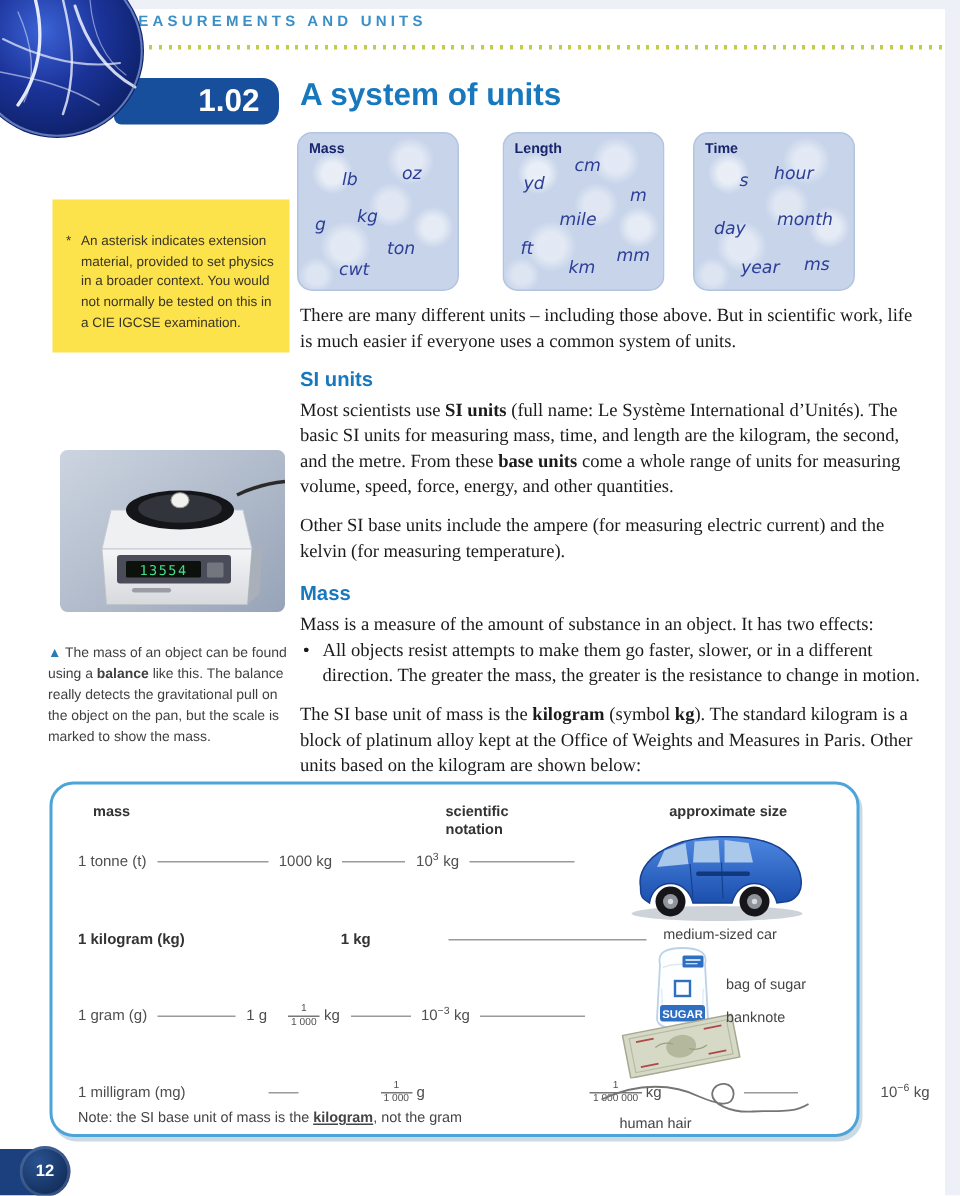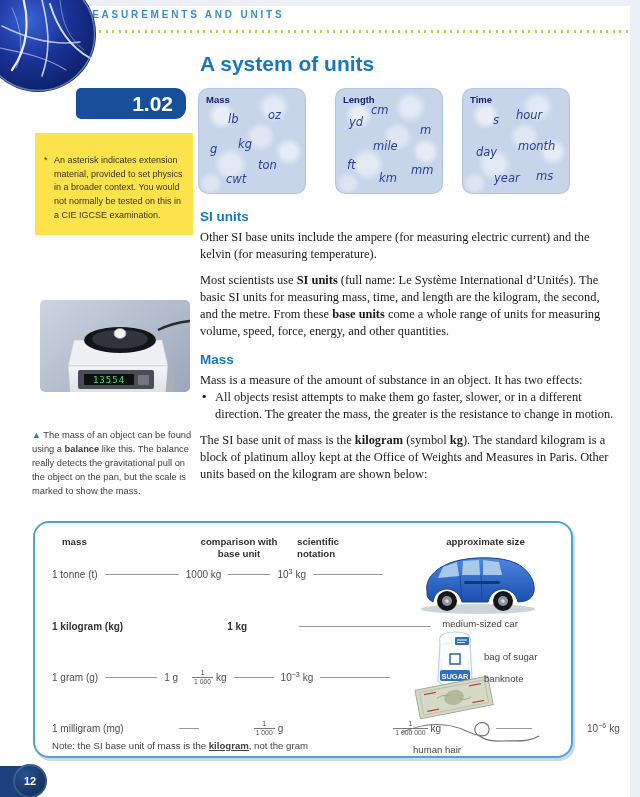--- a/index.html
+++ b/index.html
@@ -16,21 +16,21 @@
     position:absolute;left:81px;top:9px;font-size:10px;font-weight:bold;
     letter-spacing:2.8px;color:#3a8fc7;
   }
   .dotline{
     position:absolute;left:80px;top:30px;width:548px;height:3px;
     background:repeating-linear-gradient(90deg,#c3cc4a 0 2px,transparent 2px 6.5px);
   }
   .numbox{
     position:absolute;left:76px;top:52px;width:110px;height:31px;box-sizing:border-box;
     background:#174f9c;border-radius:5px 11px 11px 5px;color:#fff;font-weight:bold;
-    font-size:21px;line-height:31px;text-align:right;padding-right:13px;z-index:4;margin-top:36px;
+    font-size:21px;line-height:31px;text-align:right;padding-right:13px;z-index:4;
   }
   .pagetitle{
     position:absolute;left:200px;top:52px;font-size:21px;font-weight:bold;color:#1878be;
   }
 
   
   .ubox{
     position:absolute;top:88px;width:108px;height:106px;border-radius:10px;
     background:
       radial-gradient(circle at 22% 26%, rgba(255,255,255,.6) 0 7px, transparent 14px),
@@ -50,21 +50,21 @@
   }
   #ubox-mass{left:198px;}
   #ubox-length{left:335px;}
   #ubox-time{left:462px;}
   #ubox-mass .u:nth-child(1){left:30px;top:24px;}
   #ubox-mass .u:nth-child(2){left:70px;top:20px;}
   #ubox-mass .u:nth-child(3){left:12px;top:54px;}
   #ubox-mass .u:nth-child(4){left:40px;top:49px;}
   #ubox-mass .u:nth-child(5){left:60px;top:70px;}
   #ubox-mass .u:nth-child(6){left:28px;top:84px;}
-  #ubox-length .u:nth-child(1){left:36px;top:15px;text-align:center;}
+  #ubox-length .u:nth-child(1){left:48px;top:15px;text-align:center;}
   #ubox-length .u:nth-child(2){left:14px;top:27px;}
   #ubox-length .u:nth-child(3){left:85px;top:35px;}
   #ubox-length .u:nth-child(4){left:38px;top:51px;}
   #ubox-length .u:nth-child(5){left:12px;top:70px;}
   #ubox-length .u:nth-child(6){left:44px;top:83px;}
   #ubox-length .u:nth-child(7){left:76px;top:75px;}
   #ubox-time .u:nth-child(1){left:31px;top:25px;}
   #ubox-time .u:nth-child(2){left:54px;top:20px;}
   #ubox-time .u:nth-child(3){left:14px;top:57px;}
   #ubox-time .u:nth-child(4){left:56px;top:51px;}
@@ -97,21 +97,21 @@
   .b{font-weight:bold;}
   .u-line{font-weight:bold;text-decoration:underline;}
   ul.bullets{list-style:none;margin:0 0 9px 0;padding:0;}
   ul.bullets li{
     position:relative;padding-left:15px;margin:0;
     font-family:"Liberation Serif",serif;font-size:12.4px;line-height:17px;color:#1b1b1b;
   }
   ul.bullets li .dot{position:absolute;left:2px;top:0;}
 
   
-  .photo{position:absolute;left:40px;top:300px;width:150px;height:92px;border-radius:5px;overflow:hidden;}
+  .photo{position:absolute;left:40px;top:300px;width:150px;height:108px;border-radius:5px;overflow:hidden;}
   .caption{
     position:absolute;left:32px;top:429px;width:163px;
     font-size:9.3px;line-height:1.5;color:#3f3f3f;
   }
   .caption .arrow{color:#2b7cb3;font-size:9px;}
 
   
   .masstable{
     position:absolute;left:33px;top:521px;width:540px;height:237px;box-sizing:border-box;
     background:#fff;border:2px solid #4da4d9;border-radius:16px;
@@ -222,23 +222,24 @@
 </div>
 
 <div class="notebox">
   <div class="note-ast">
     <span class="mark">*</span>
     <span>An asterisk indicates extension material, provided to set physics in a broader context. You would not normally be tested on this in a CIE IGCSE examination.</span>
   </div>
 </div>
 
 <div class="maincol">
+  <p>There are many different units – including those above. But in scientific work, life is much easier if everyone uses a common system of units.</p>
   <h3>SI units</h3>
+  <p><span>Most scientists use </span><span class="b">SI units</span><span> (full name: Le Système International d’Unités). The basic SI units for measuring mass, time, and length are the kilogram, the second, and the metre. From these </span><span class="b">base units</span><span> come a whole range of units for measuring volume, speed, force, energy, and other quantities.</span></p>
   <p>Other SI base units include the ampere (for measuring electric current) and the kelvin (for measuring temperature).</p>
-  <p><span>Most scientists use </span><span class="b">SI units</span><span> (full name: Le Système International d’Unités). The basic SI units for measuring mass, time, and length are the kilogram, the second, and the metre. From these </span><span class="b">base units</span><span> come a whole range of units for measuring volume, speed, force, energy, and other quantities.</span></p>
   <h3>Mass</h3>
   <p style="margin-bottom:0;">Mass is a measure of the amount of substance in an object. It has two effects:</p>
   <ul class="bullets">
     <li>
       <span class="dot">•</span>
     </li>
     <li>
       <span class="dot">•</span>
       <span>All objects resist attempts to make them go faster, slower, or in a different direction. The greater the mass, the greater is the resistance to change in motion.</span>
     </li>
@@ -272,24 +273,20 @@
     <rect x="98" y="75" width="11" height="10" rx="1" fill="#73767f"></rect>
     <rect x="48" y="92" width="26" height="3" rx="1.5" fill="#9a9da4"></rect>
   </svg>
 </div>
 <div class="caption">
   <span class="arrow">▲</span><span><span> The mass of an object can be found using a </span><span class="b">balance</span><span> like this. The balance really detects the gravitational pull on the object on the pan, but the scale is marked to show the mass.</span></span>
 </div>
 
 <div class="masstable">
   <div class="th th-mass">mass</div>
-  <div class="th th-comp">
-    <div>comparison with</div>
-    <div>base unit</div>
-  </div>
   <div class="th th-sci">
     <div>scientific</div>
     <div>notation</div>
   </div>
   <div class="th th-size">approximate size</div>
 
   <div class="trow" style="top:42px;">
     <span>1 tonne (t)</span>
     <i class="ln grow"></i>
     <span>1000 kg</span>

